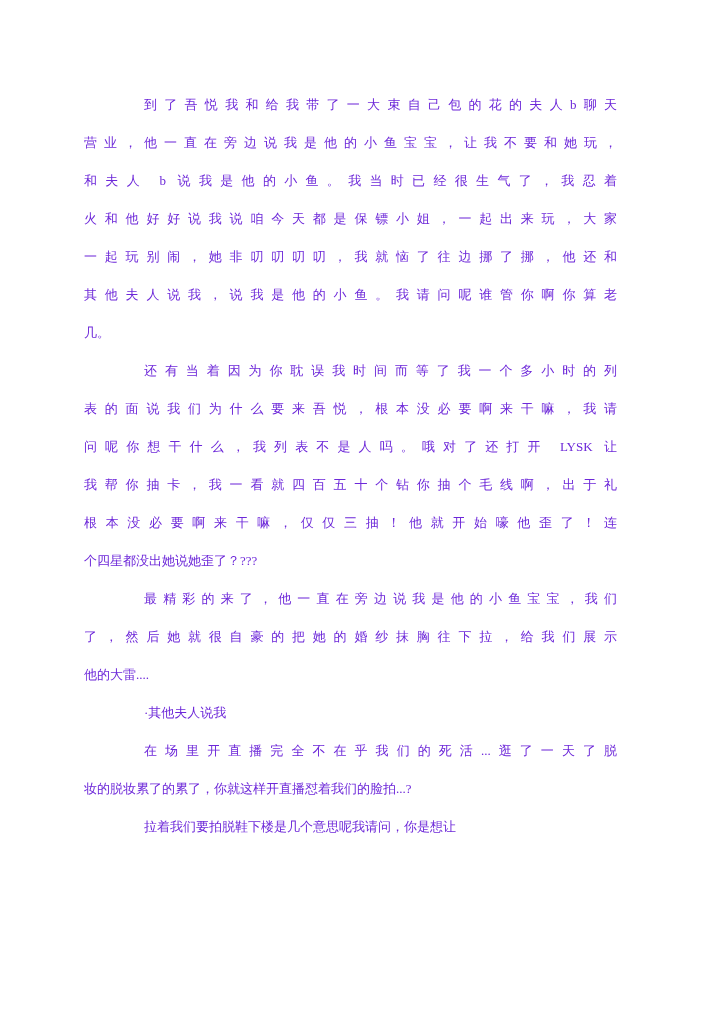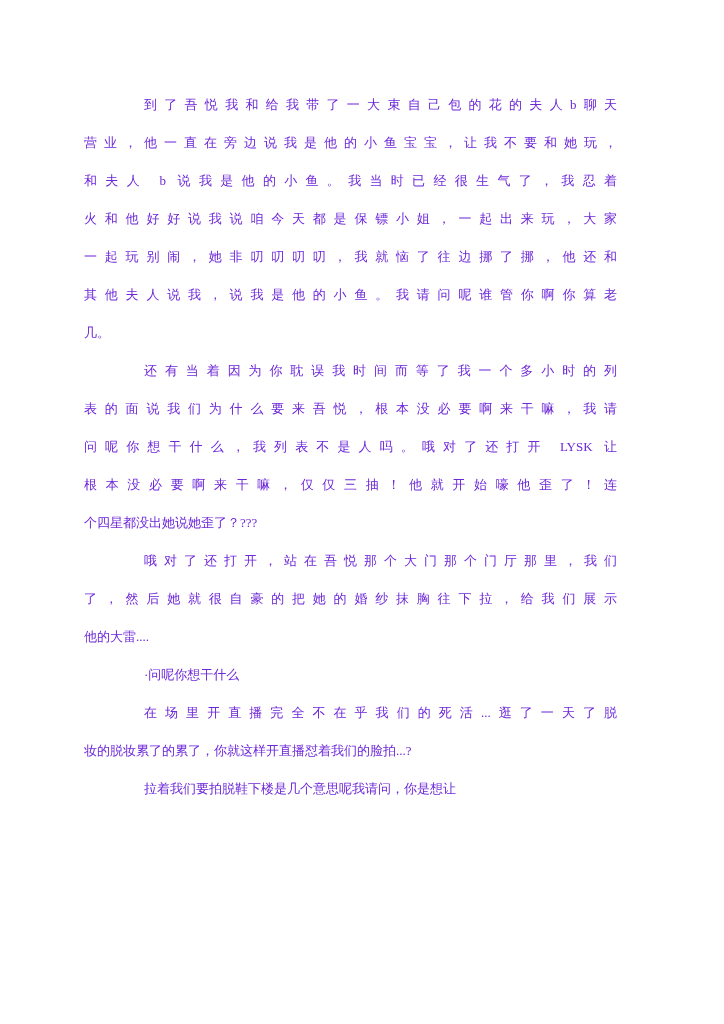--- a/index.html
+++ b/index.html
@@ -47,23 +47,24 @@
       <div class="line indent">到了吾悦我和给我带了一大束自己包的花的夫人b聊天</div>
       <div class="line">营业，他一直在旁边说我是他的小鱼宝宝，让我不要和她玩，</div>
       <div class="line">和夫人 b 说我是他的小鱼。我当时已经很生气了，我忍着</div>
       <div class="line">火和他好好说我说咱今天都是保镖小姐，一起出来玩，大家</div>
       <div class="line">一起玩别闹，她非叨叨叨叨，我就恼了往边挪了挪，他还和</div>
       <div class="line">其他夫人说我，说我是他的小鱼。我请问呢谁管你啊你算老</div>
       <div class="line last">几。</div>
       <div class="line indent">还有当着因为你耽误我时间而等了我一个多小时的列</div>
       <div class="line">表的面说我们为什么要来吾悦，根本没必要啊来干嘛，我请</div>
       <div class="line">问呢你想干什么，我列表不是人吗。哦对了还打开 LYSK 让</div>
+      <div class="line">我帮你抽卡，我一看就四百五十个钻你抽个毛线啊，出于礼</div>
       <div class="line">根本没必要啊来干嘛，仅仅三抽！他就开始嚎他歪了！连</div>
       <div class="line last">个四星都没出她说她歪了？???</div>
-      <div class="line indent">哦对了还打开，站在吾悦那个大门那个门厅那里，我们</div>
+      <div class="line indent">最精彩的来了，他一直在旁边说我是他的小鱼宝宝，我们</div>
       <div class="line">了，然后她就很自豪的把她的婚纱抹胸往下拉，给我们展示</div>
       <div class="line last">他的大雷....</div>
-      <div class="line indent last">·问呢你想干什么</div>
+      <div class="line indent last">·其他夫人说我</div>
       <div class="line indent">在场里开直播完全不在乎我们的死活...逛了一天了脱</div>
       <div class="line last">妆的脱妆累了的累了，你就这样开直播怼着我们的脸拍...?</div>
       <div class="line indent last">拉着我们要拍脱鞋下楼是几个意思呢我请问，你是想让</div>
     </div>
 </div>
 
 </body></html>

